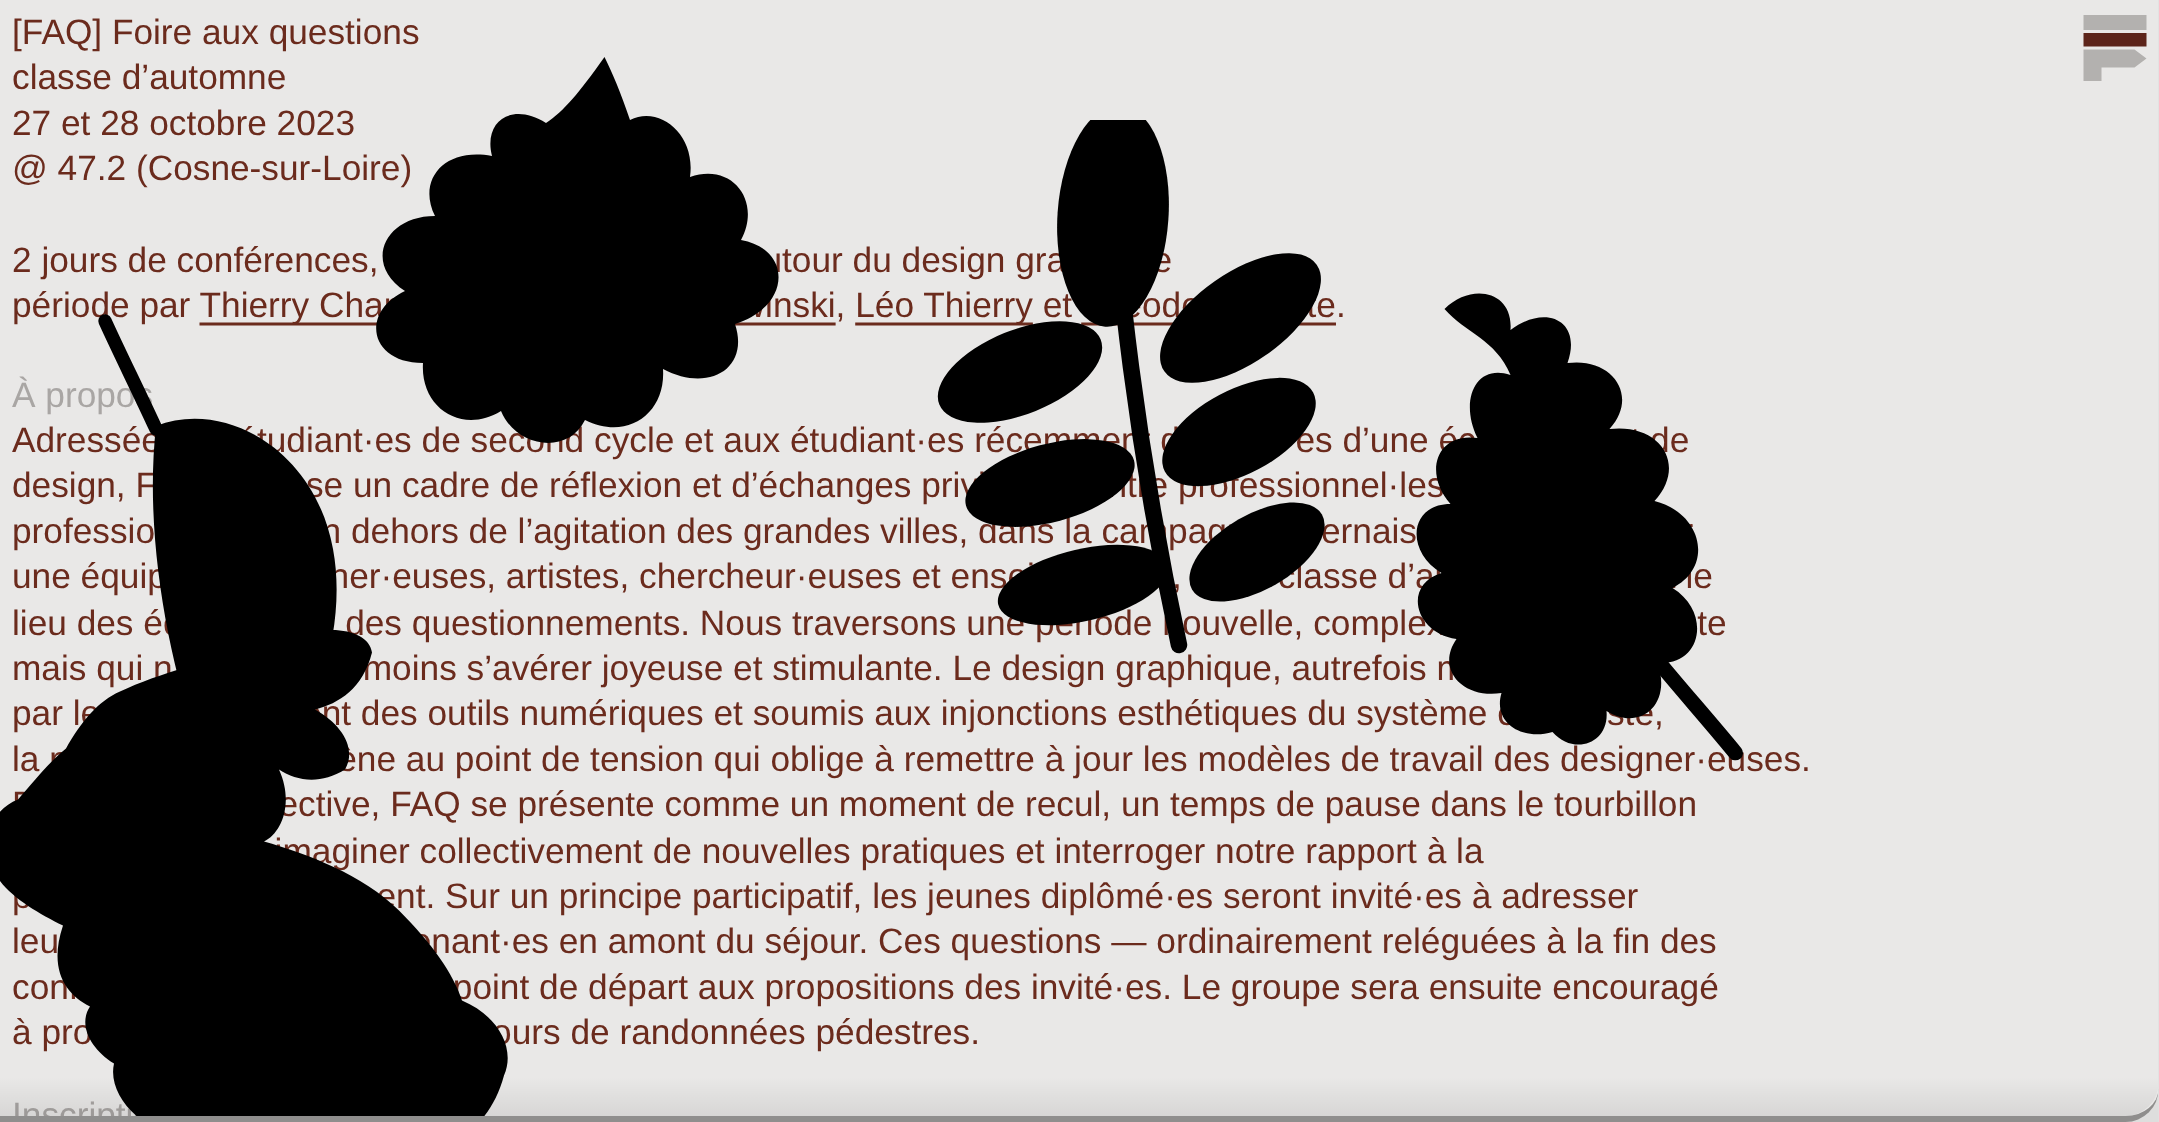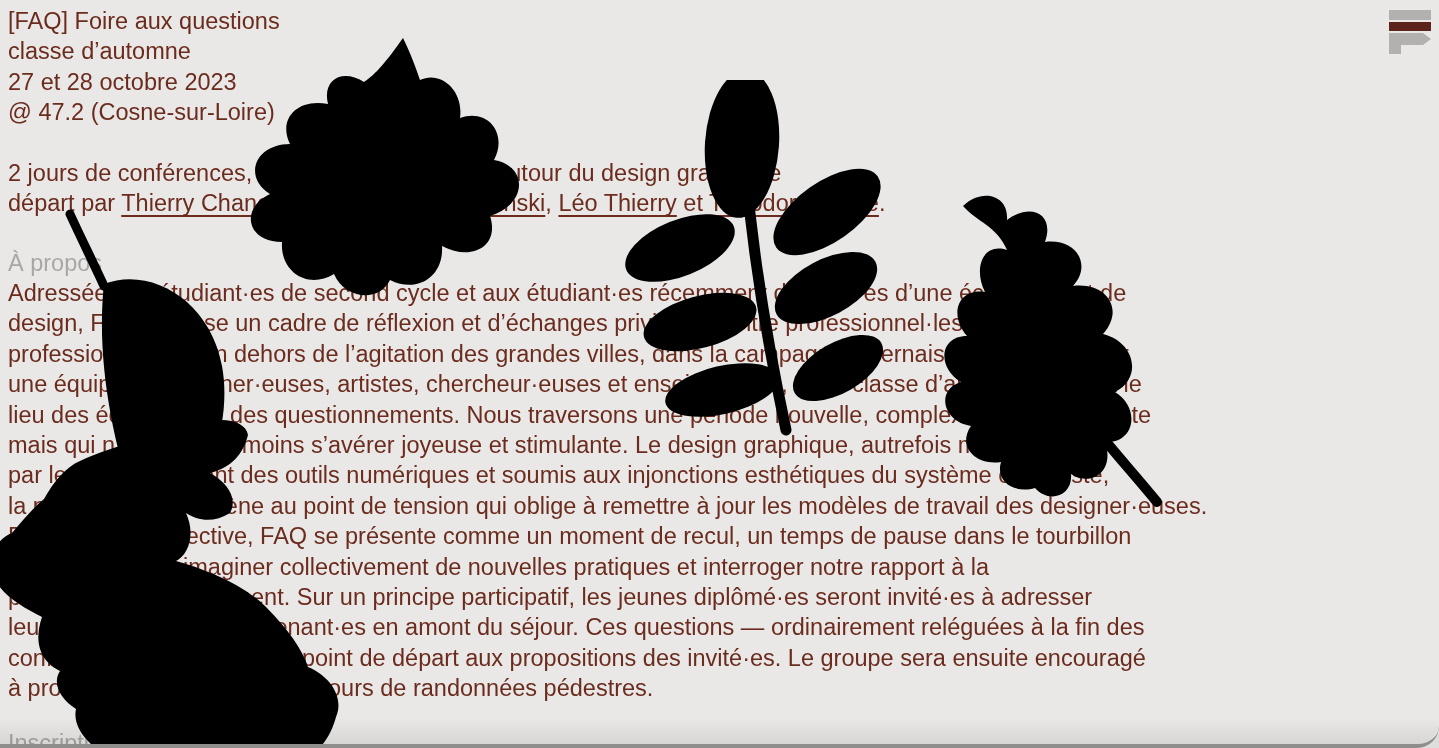--- a/index.html
+++ b/index.html
@@ -35,21 +35,21 @@
 <body>
 
 <div class="page">
 
   <div class="txt" style="top:6px;">[FAQ] Foire aux questions
 classe d’automne
 27 et 28 octobre 2023
 @ 47.2 (Cosne-sur-Loire)</div>
 
   <div class="txt" style="top:158px;"><span>2 jours de conférences, ateliers et discussions autour du design graphique</span>
-<span>départ par </span><a class="lnk">Thierry Chancogne</a><span>, </span><a class="lnk">Caroline Wolewinski</a><span>, </span><a class="lnk">Léo Thierry</a><span> et </span><a class="lnk">Théodore Conte</a><span>.</span></div>
+<span>période par </span><a class="lnk">Thierry Chancogne</a><span>, </span><a class="lnk">Caroline Wolewinski</a><span>, </span><a class="lnk">Léo Thierry</a><span> et </span><a class="lnk">Théodore Conte</a><span>.</span></div>
 
   <div class="txt muted" style="top:248px;">À propos</div>
   <div class="txt" style="top:278px;">Adressée aux étudiant·es de second cycle et aux étudiant·es récemment diplômé·es d’une école d’art et de
 design, FAQ propose un cadre de réflexion et d’échanges privilégiés entre professionnel·les et futur·es
 professionnel·les. En dehors de l’agitation des grandes villes, dans la campagne nivernaise et encadrée par
 une équipe de designer·euses, artistes, chercheur·euses et enseignant·es, cette classe d’automne se veut le
 lieu des échanges et des questionnements. Nous traversons une période nouvelle, complexe et préoccupante
 mais qui n’en doit pas moins s’avérer joyeuse et stimulante. Le design graphique, autrefois motivé
 par le développement des outils numériques et soumis aux injonctions esthétiques du système capitaliste,
 la profession nous mène au point de tension qui oblige à remettre à jour les modèles de travail des designer·euses.

